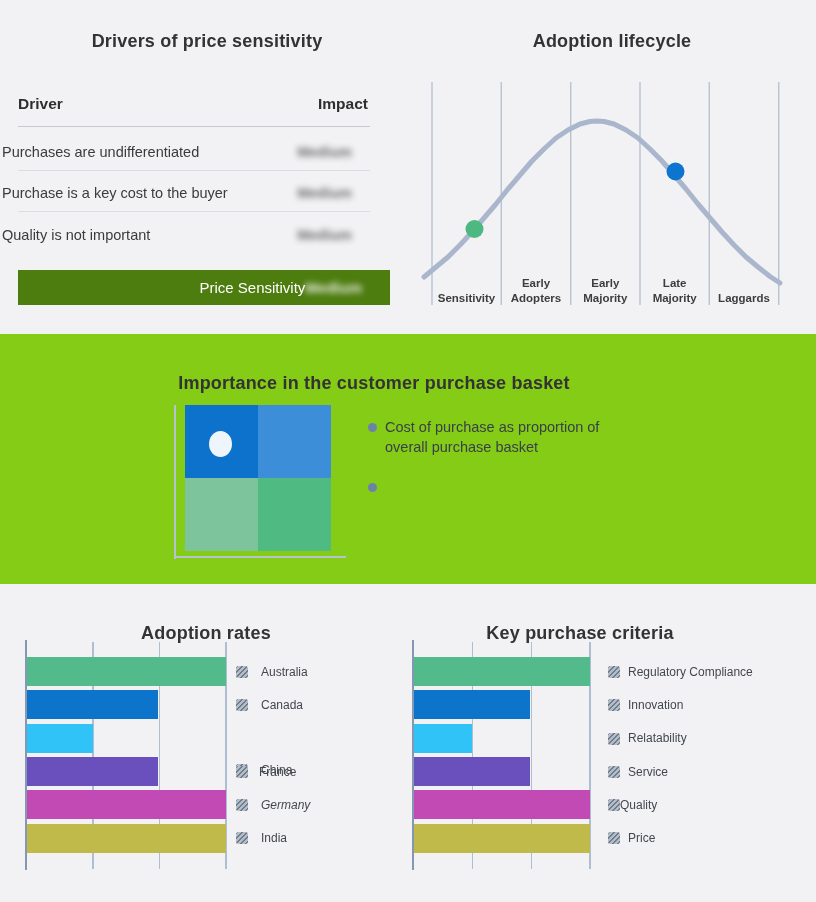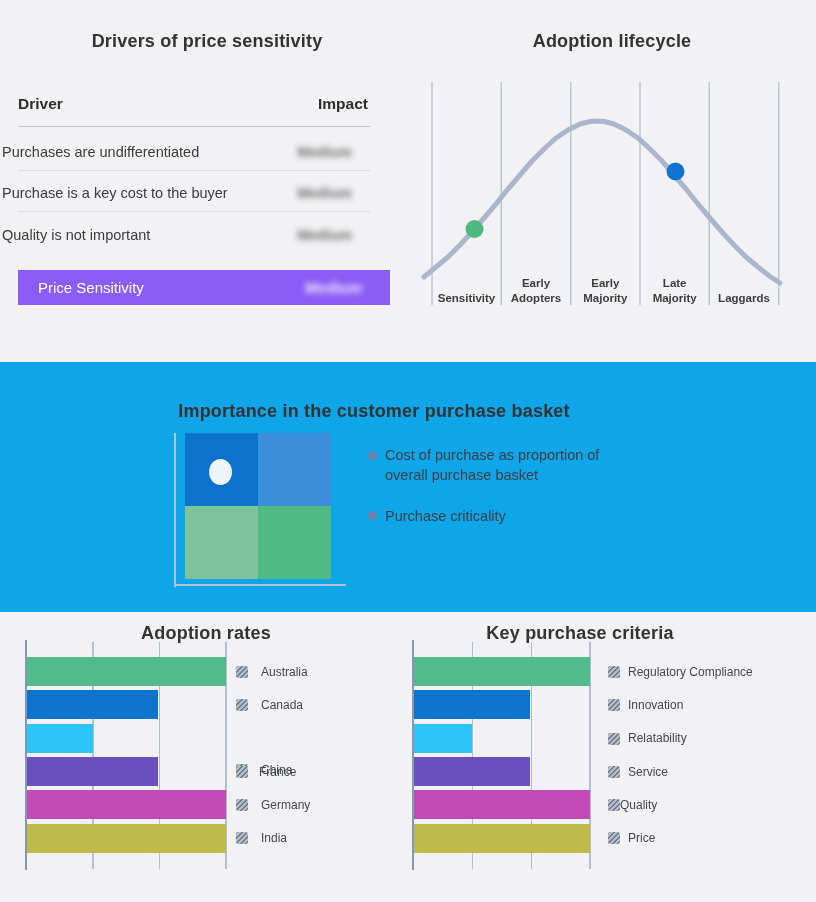--- a/index.html
+++ b/index.html
@@ -17,21 +17,21 @@
   .blur{filter:blur(3px);opacity:.8;font-weight:600;color:#4a4a4a;}
   .hl-row{left:18px;top:270px;width:372px;height:35px;display:flex;align-items:center;
           justify-content:space-between;color:#fff;font-size:15px;}
   .hl-row .lbl{padding-left:20px;}
   .hl-row .blur{color:#fff;opacity:.9;margin-right:28px;font-weight:600;}
   
   .stage-label{width:74px;height:31px;top:275px;display:flex;flex-direction:column;
                justify-content:flex-end;align-items:center;text-align:center;
                font-size:11.5px;font-weight:700;color:#3d3d3d;line-height:15px;}
   
-  .band{left:0;top:334px;width:816px;height:250px;background:#0ea5e9;margin-top:28px;}
+  .band{left:0;top:334px;width:816px;height:250px;background:#84cc16;}
   .qcell{width:73px;height:73px;}
   .frame{background:#b6c1d1;}
   .bullet-dot{width:9px;height:9px;border-radius:50%;background:#6c83a6;}
   .bullet-text{width:256px;font-size:14.5px;line-height:19.5px;color:#394049;}
   
   .axisline{width:2px;top:640px;height:230px;background:#8498b3;}
   .gridline{width:1.5px;top:642px;height:227px;background:#aebfd4;}
   .bars{top:657px;height:196px;}
   .bars .bar{position:absolute;left:0;height:29px;}
   .bars .bar:nth-child(1){top:0;}
@@ -70,21 +70,21 @@
       <span>Purchase is a key cost to the buyer</span>
       <span class="blur">Medium</span>
     </div>
     <div class="abs sep" style="top:211px;"></div>
 
     <div class="abs tbl-row" style="top:224px;">
       <span>Quality is not important</span>
       <span class="blur">Medium</span>
     </div>
 
-    <div class="abs hl-row" style="background: #8b5cf6;">
+    <div class="abs hl-row" style="background: #4d7c0f; justify-content: flex-end;">
       <span class="lbl">Price Sensitivity</span>
       <span class="blur">Medium</span>
     </div>
   </section>
 
   <section>
     <h2 class="abs h-title" style="left:408px;top:16px;width:408px;">Adoption lifecycle</h2>
 
     <svg class="abs" style="left:420px;top:75px;" width="372" height="235" viewBox="0 0 372 235">
       <g>
@@ -130,21 +130,20 @@
 
     <div class="abs qcell" style="left: 185px; top: 71px; background: rgb(12, 114, 203);"></div>
     <div class="abs qcell" style="left: 258px; top: 71px; background: rgb(61, 142, 217);"></div>
     <div class="abs qcell" style="left: 185px; top: 144px; background: rgb(125, 196, 157);"></div>
     <div class="abs qcell" style="left: 258px; top: 144px; background: rgb(79, 186, 129);"></div>
     <div class="abs" style="left: 209px; top: 97px; width: 23px; height: 26px; border-radius: 50%; background: rgb(238, 245, 251);"></div>
 
     <div class="abs bullet-dot" style="left:368px;top:89px;"></div>
     <div class="abs bullet-text" style="left:385px;top:84px;">Cost of purchase as proportion of overall purchase basket</div>
     <div class="abs bullet-dot" style="left:368px;top:149px;"></div>
-    <div class="abs bullet-text" style="left:385px;top:145px;">Purchase criticality</div>
   </section>
 
   <section>
     <h2 class="abs h-title" style="left:6px;top:608px;width:400px;">Adoption rates</h2>
 
     <div class="abs axisline" style="left:25px;"></div>
     <div class="abs gridline" style="left:92px;"></div>
     <div class="abs gridline" style="left:158.5px;"></div>
     <div class="abs gridline" style="left:225px;"></div>
 
@@ -166,21 +165,21 @@
       <span class="legend-label">Canada</span>
     </div>
     <div class="abs legend-row" style="left:236px;top:731.2px;gap:13px;margin-top:32px;">
       <span class="swatch"></span>
       <span class="legend-label">China</span>
     </div>
     <div class="abs legend-row" style="left:236px;top:764.6px;gap:11px;">
       <span class="swatch"></span>
       <span class="legend-label">France</span>
     </div>
-    <div class="abs legend-row" style="left:236px;top:797.9px;gap:13px;">
+    <div class="abs legend-row" style="left:236px;top:797.9px;gap:13px;font-style:italic;">
       <span class="swatch"></span>
       <span class="legend-label">Germany</span>
     </div>
     <div class="abs legend-row" style="left:236px;top:831.3px;gap:13px;">
       <span class="swatch"></span>
       <span class="legend-label">India</span>
     </div>
   </section>
 
   <section>

